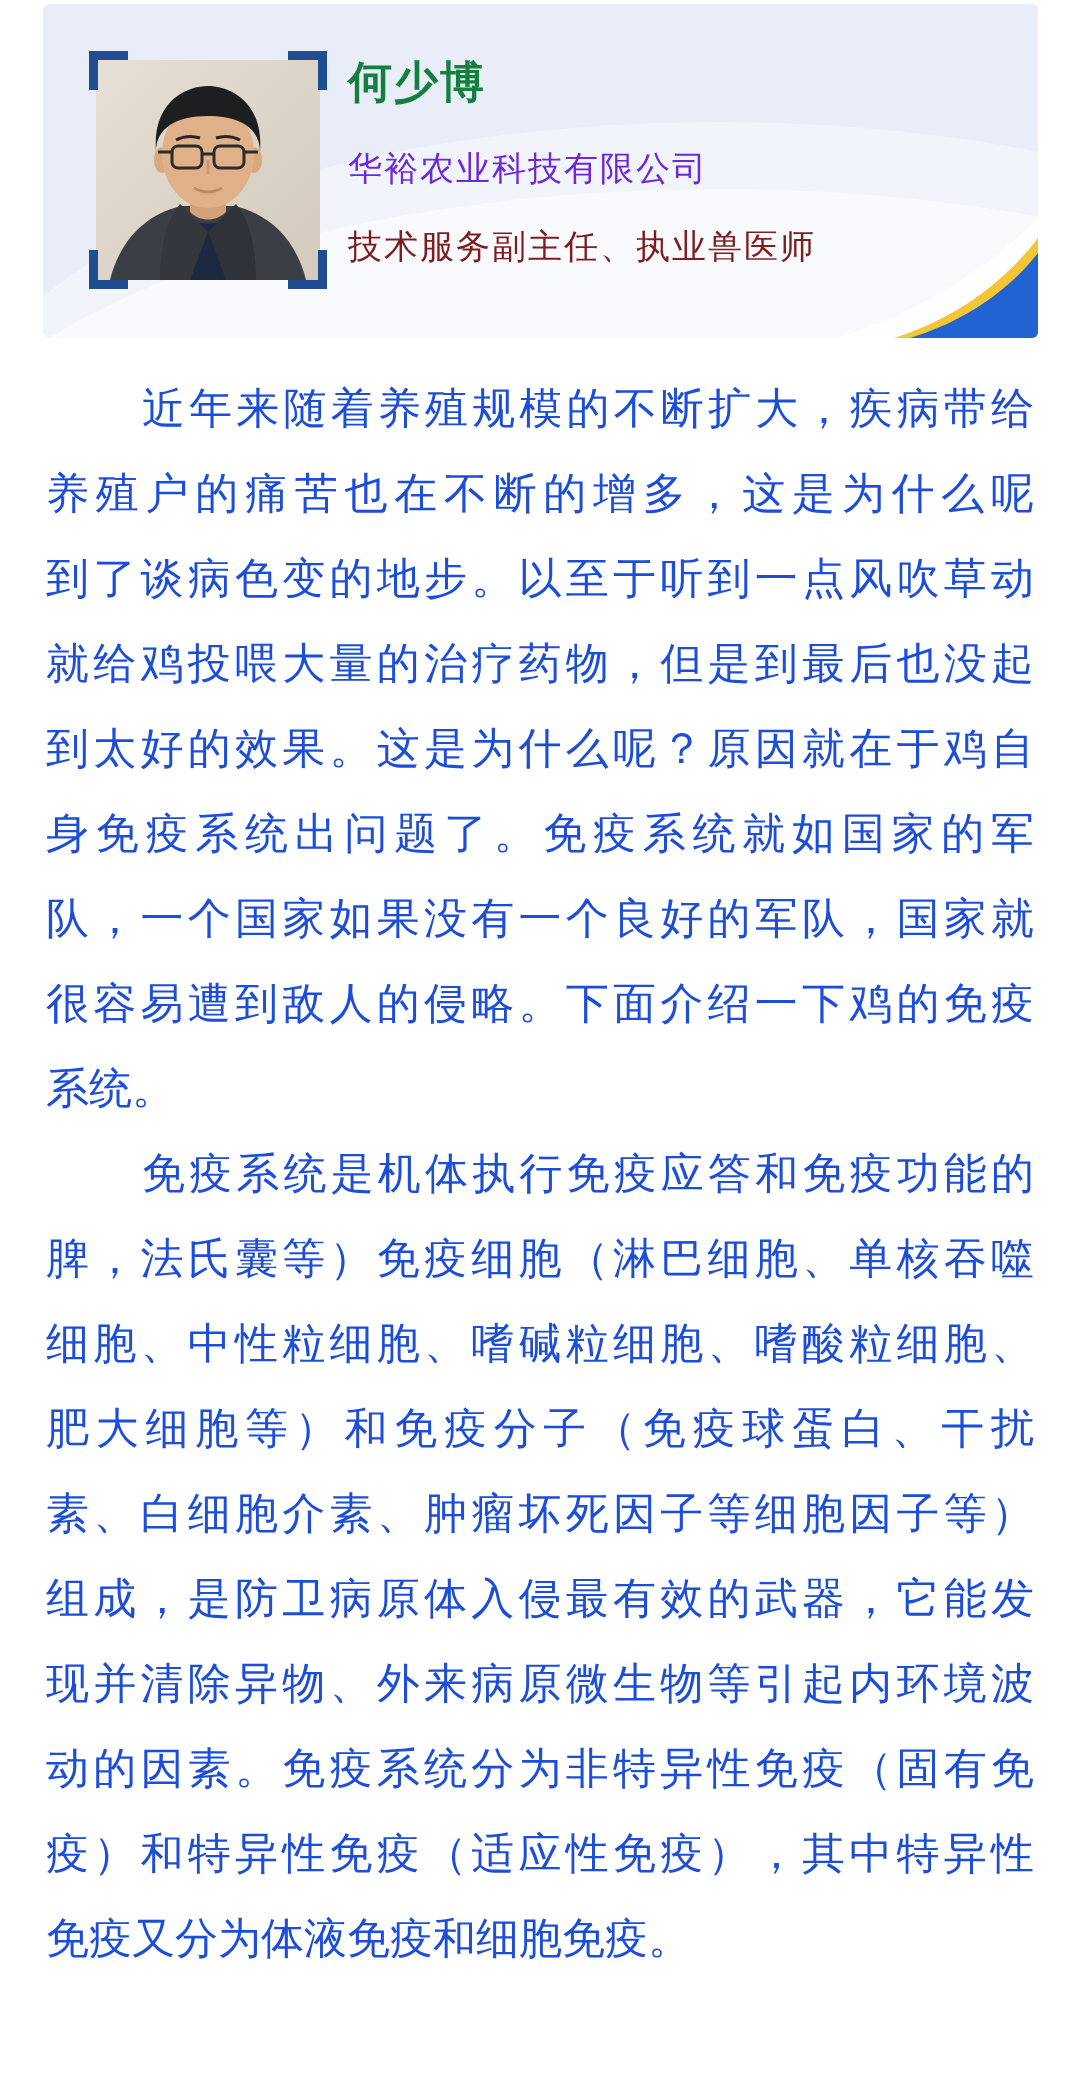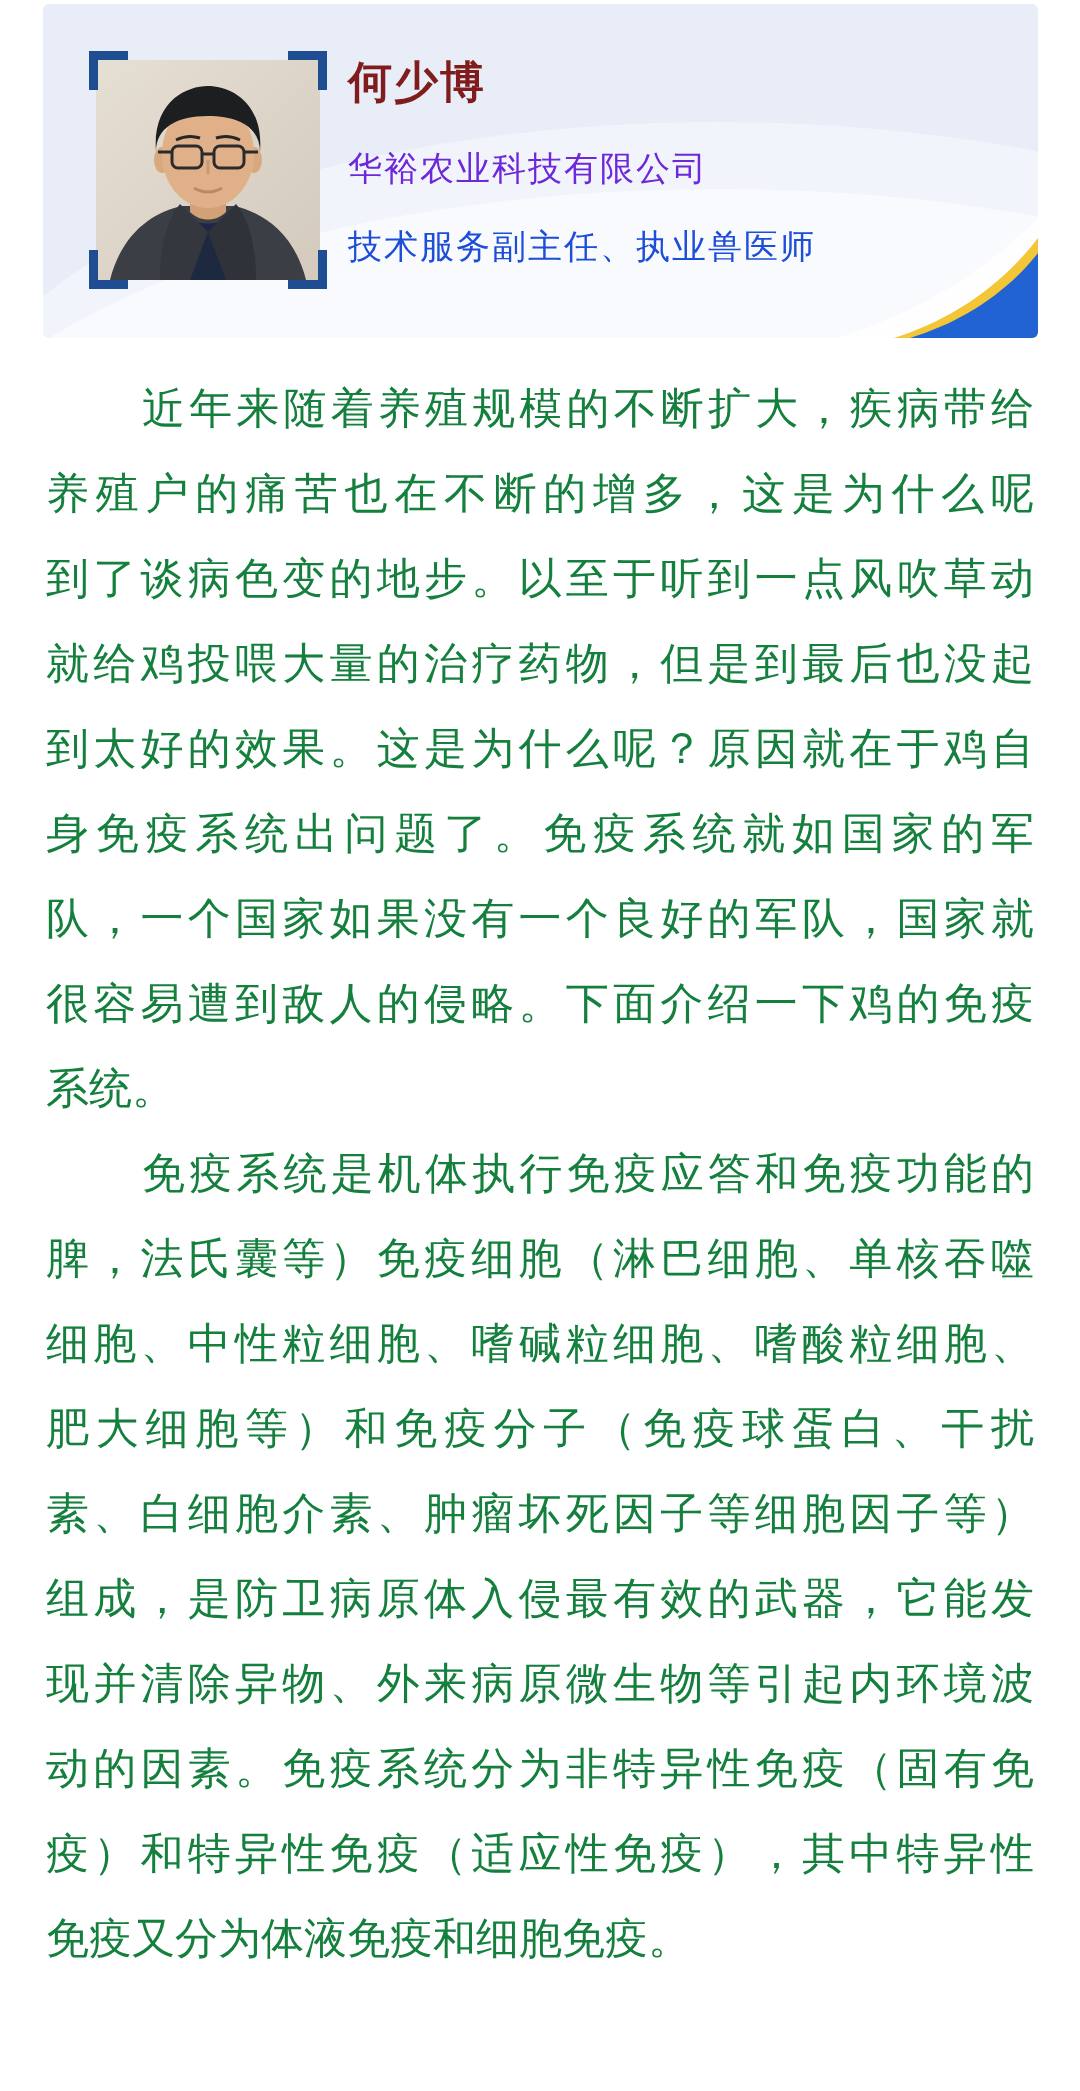--- a/index.html
+++ b/index.html
@@ -19,28 +19,28 @@
   
   .photo-wrap{position:absolute;left:53px;top:56px;width:224px;height:220px;}
   .photo-wrap svg{display:block;width:224px;height:220px;}
   .bracket{position:absolute;width:30px;height:30px;}
   .bracket.tl{left:-7px;top:-9px;border-top:9px solid #1f4d92;border-left:9px solid #1f4d92;}
   .bracket.tr{right:-7px;top:-9px;border-top:9px solid #1f4d92;border-right:9px solid #1f4d92;}
   .bracket.bl{left:-7px;bottom:-9px;border-bottom:9px solid #1f4d92;border-left:9px solid #1f4d92;}
   .bracket.br{right:-7px;bottom:-9px;border-bottom:9px solid #1f4d92;border-right:9px solid #1f4d92;}
   
   .author-info{position:absolute;left:305px;top:50px;}
-  .author-name{font-size:44px;font-weight:bold;color:#7f1d1d;line-height:56px;letter-spacing:2px;}
+  .author-name{font-size:44px;font-weight:bold;color:#15803d;line-height:56px;letter-spacing:2px;}
   .author-company{margin-top:36px;font-size:34px;color:#6d28d9;line-height:44px;letter-spacing:2px;}
-  .author-title{margin-top:34px;font-size:34px;color:#1d4ed8;line-height:44px;letter-spacing:2px;}
+  .author-title{margin-top:34px;font-size:34px;color:#7f1d1d;line-height:44px;letter-spacing:2px;}
   
   .article{position:absolute;left:46px;top:366px;width:988px;}
   .para{margin:0;padding:0;}
   .line{
-    display:block;font-size:43px;line-height:85px;color:#15803d;
+    display:block;font-size:43px;line-height:85px;color:#1d4ed8;
     text-align:justify;text-align-last:justify;white-space:nowrap;
   }
   .line.first{padding-left:96px;}
   .line.last{text-align-last:left;}
 </style>
 </head>
 <body>
 
 <div class="page">
 

